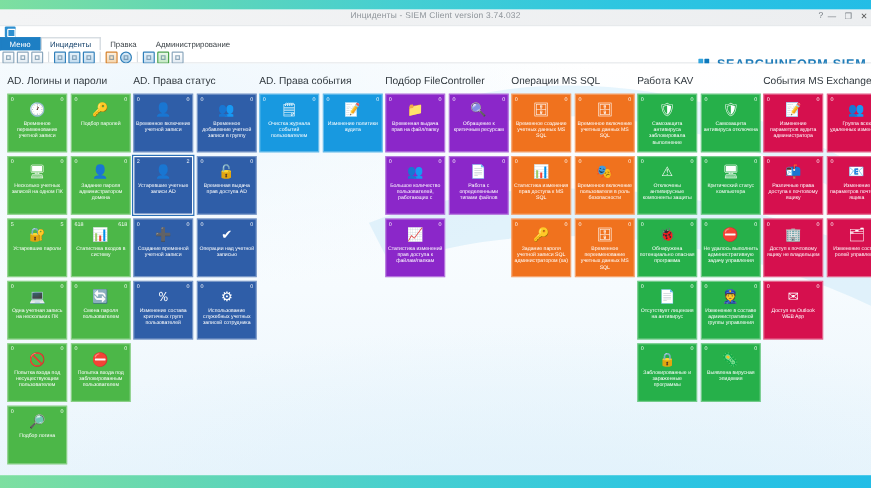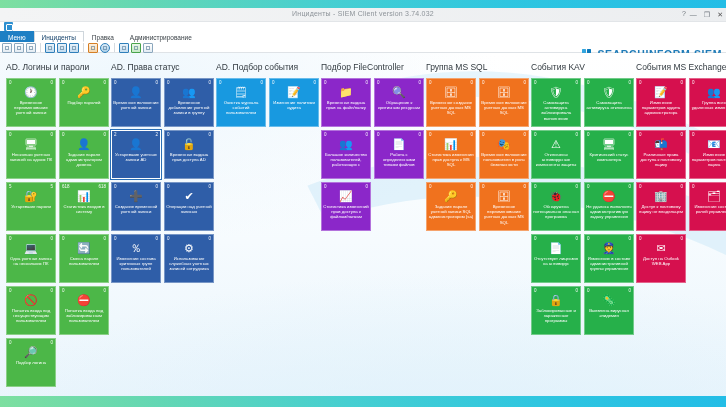--- a/index.html
+++ b/index.html
@@ -366,21 +366,21 @@
           </div>
           <div class="tile c-blue">
             <div class="cnt-l">0</div>
             <div class="cnt-r">0</div>
             <div class="glyph">⚙</div>
             <div class="cap">Использование служебных учетных записей сотрудника</div>
           </div>
         </div>
       </div>
       <div class="column">
-        <div class="col-title">AD. Подбор события</div>
+        <div class="col-title">AD. Права события</div>
         <div class="tiles">
           <div class="tile c-lblue">
             <div class="cnt-l">0</div>
             <div class="cnt-r">0</div>
             <div class="glyph">🗒</div>
             <div class="cap">Очистка журнала событий пользователем</div>
           </div>
           <div class="tile c-lblue">
             <div class="cnt-l">0</div>
             <div class="cnt-r">0</div>
@@ -418,21 +418,21 @@
           </div>
           <div class="tile c-purple">
             <div class="cnt-l">0</div>
             <div class="cnt-r">0</div>
             <div class="glyph">📈</div>
             <div class="cap">Статистика изменений прав доступа к файлам/папкам</div>
           </div>
         </div>
       </div>
       <div class="column">
-        <div class="col-title">Группа MS SQL</div>
+        <div class="col-title">Операции MS SQL</div>
         <div class="tiles">
           <div class="tile c-orange">
             <div class="cnt-l">0</div>
             <div class="cnt-r">0</div>
             <div class="glyph">🗄</div>
             <div class="cap">Временное создание учетных данных MS SQL</div>
           </div>
           <div class="tile c-orange">
             <div class="cnt-l">0</div>
             <div class="cnt-r">0</div>
@@ -459,21 +459,21 @@
           </div>
           <div class="tile c-orange">
             <div class="cnt-l">0</div>
             <div class="cnt-r">0</div>
             <div class="glyph">🗄</div>
             <div class="cap">Временное переименование учетных данных MS SQL</div>
           </div>
         </div>
       </div>
       <div class="column">
-        <div class="col-title">События KAV</div>
+        <div class="col-title">Работа KAV</div>
         <div class="tiles">
           <div class="tile c-kgreen">
             <div class="cnt-l">0</div>
             <div class="cnt-r">0</div>
             <div class="glyph">🛡</div>
             <div class="cap">Самозащита антивируса заблокировала выполнение</div>
           </div>
           <div class="tile c-kgreen">
             <div class="cnt-l">0</div>
             <div class="cnt-r">0</div>

